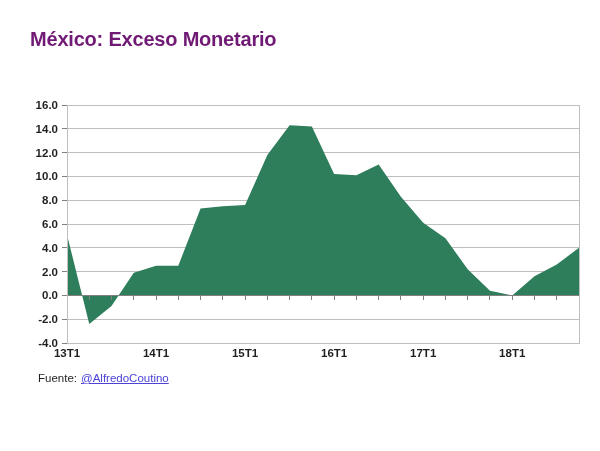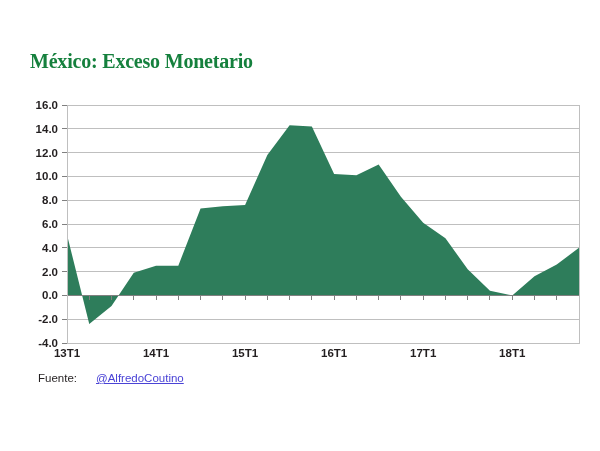--- a/index.html
+++ b/index.html
@@ -16,27 +16,26 @@
   #slide {
     position: relative;
     width: 600px;
     height: 451px;
     background: #ffffff;
     box-sizing: border-box;
   }
   #chart-title {
     position: absolute;
     left: 30px;
-    top: 50px;
+    top: 28px;
     font-size: 20px;
     font-weight: bold;
-    color: #15803d;
+    color: #701a75;
     letter-spacing: -0.2px;
     white-space: nowrap;
-    font-family: Liberation Serif, serif;
   }
   #chart-subtitle {
     position: absolute;
     left: 28px;
     top: 70px;
     font-size: 15.5px;
     font-weight: normal;
     color: #231f20;
     white-space: nowrap;
   }
@@ -55,21 +54,21 @@
     position: absolute;
     left: 38px;
     top: 372px;
     font-size: 11.5px;
     color: #231f20;
     white-space: nowrap;
   }
   #source-handle {
     color: #4a43d6;
     text-decoration: underline;
-    margin-left: 19px;
+    margin-left: 4px;
   }
   .ytick-label, .xtick-label {
     font-family: "Liberation Sans", sans-serif;
     font-weight: bold;
   }
 </style>
 </head>
 <body>
 
 <div id="slide">

